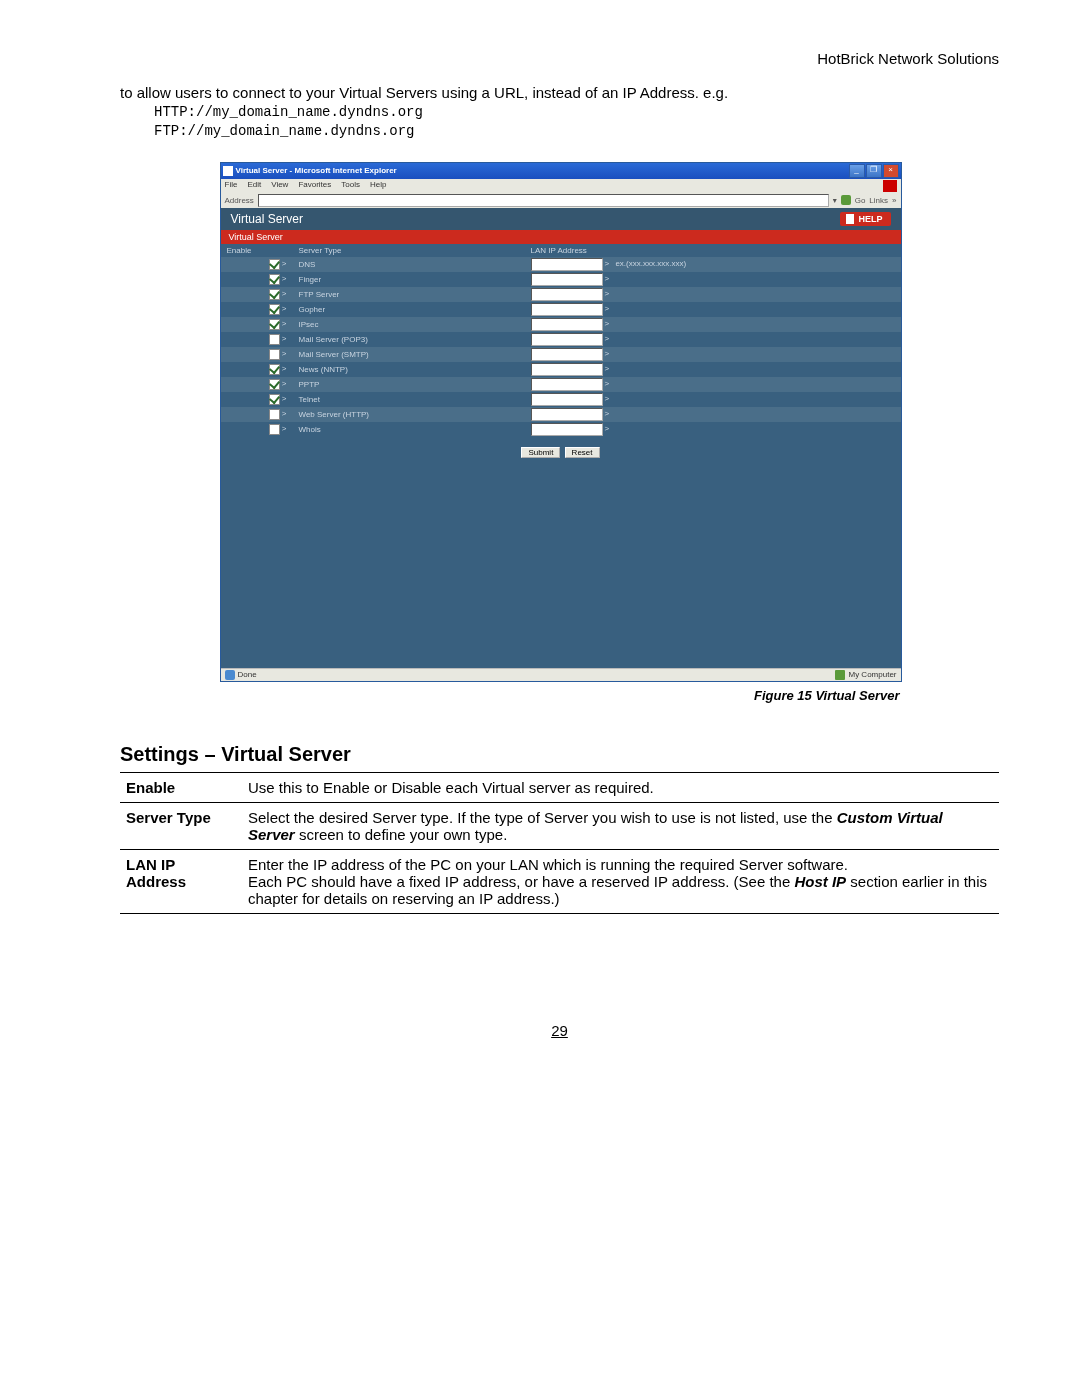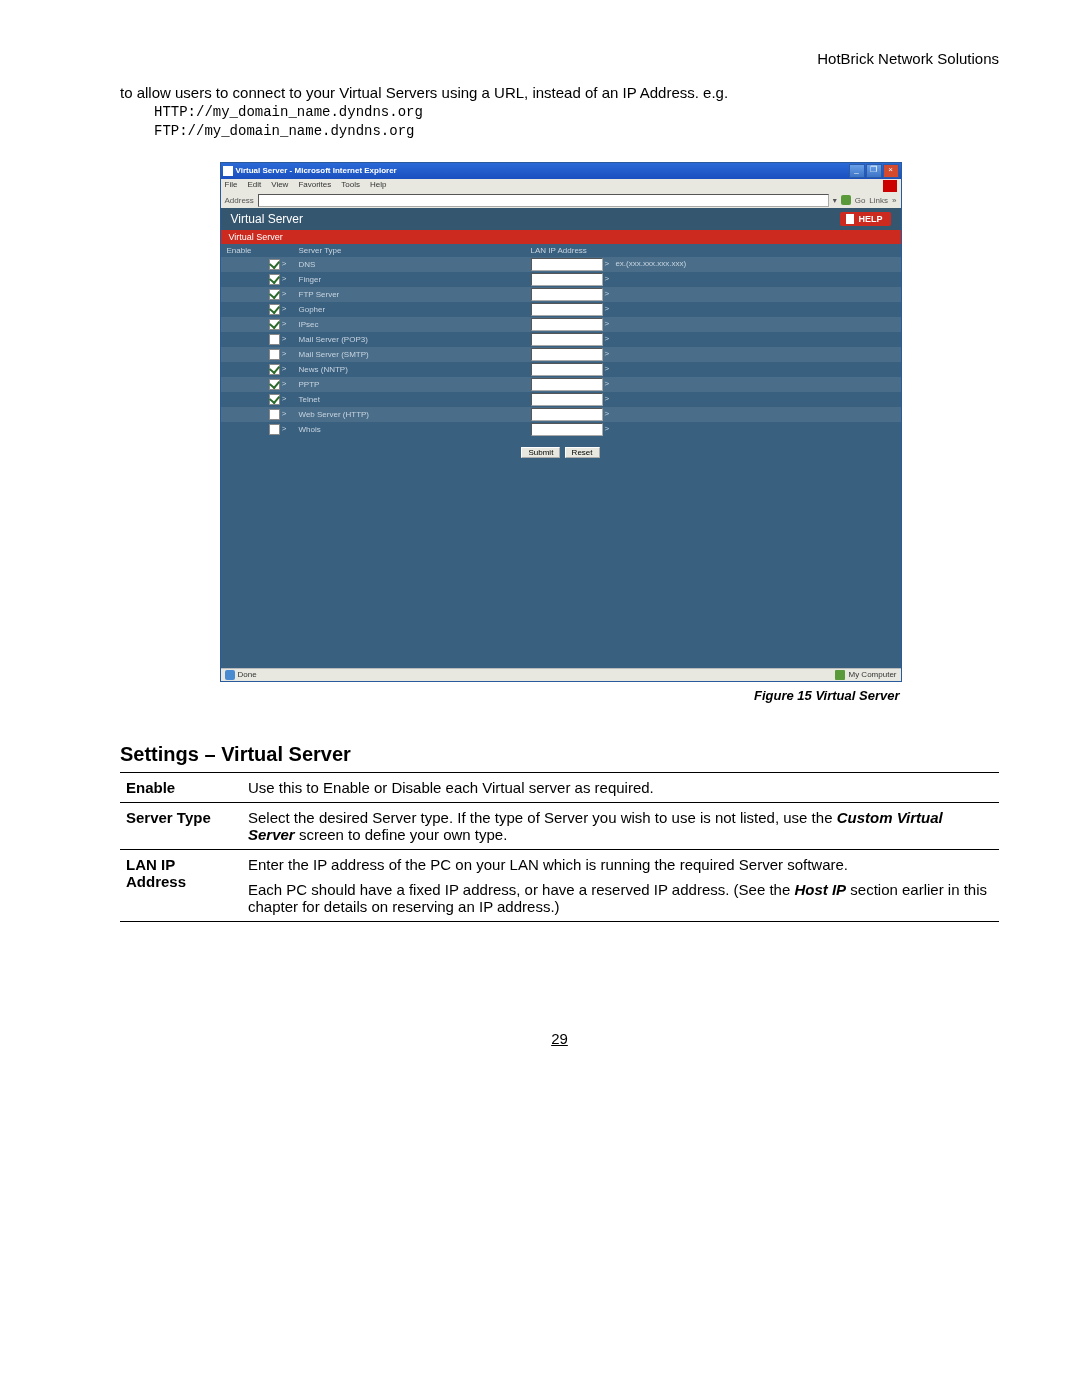--- a/index.html
+++ b/index.html
@@ -414,21 +414,21 @@
     <tr>
       <td class="lab">Server Type</td>
       <td>
         <span>Select the desired Server type. If the type of Server you wish to use is not listed, use the </span><span class="bi">Custom Virtual Server</span><span> screen to define your own type.</span>
       </td>
     </tr>
     <tr>
       <td class="lab">LAN IP Address</td>
       <td>
         <div>Enter the IP address of the PC on your LAN which is running the required Server software.</div>
-        <div style="margin-top:8px;">
+        <div style="">
           <span>Each PC should have a fixed IP address, or have a reserved IP address. (See the </span><span class="bi">Host IP</span><span> section earlier in this chapter for details on reserving an IP address.)</span>
         </div>
       </td>
     </tr>
   </tbody>
     </table>
 
   <div class="page-num">29</div>
 
 </div>

